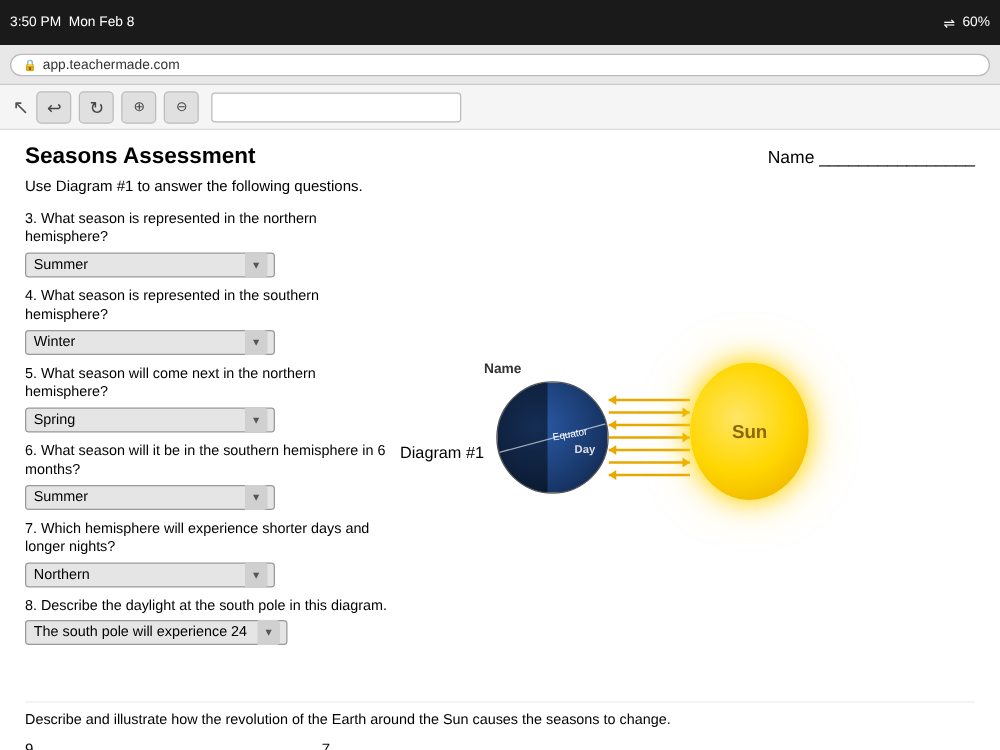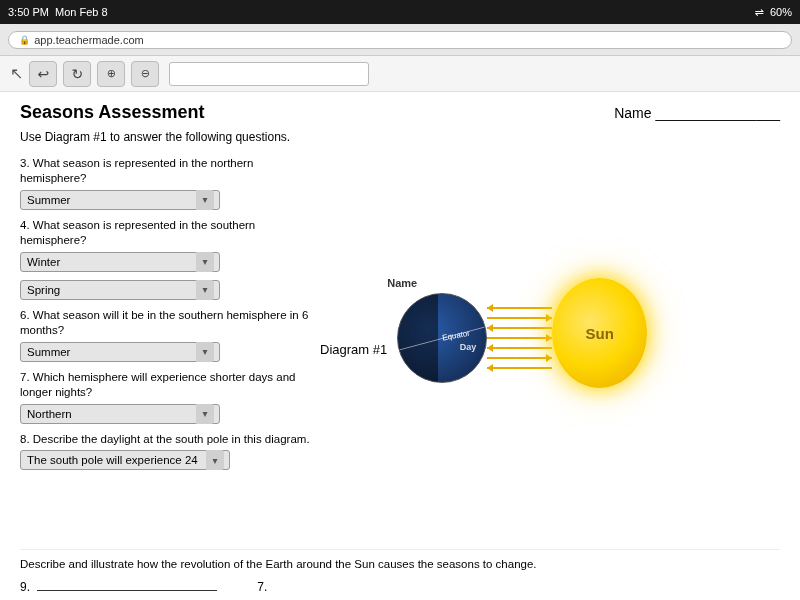--- a/index.html
+++ b/index.html
@@ -10,21 +10,21 @@
       height: 600px;
       overflow: hidden;
       position: relative;
     }
 
     
     .status-bar {
       background: #1a1a1a;
       color: white;
       font-size: 11px;
-      height: 24px;
+      height: 36px;
       display: flex;
       align-items: center;
       justify-content: space-between;
       padding: 0 8px;
     }
     .status-bar-left { display: flex; gap: 6px; align-items: center; }
     .status-bar-right { display: flex; gap: 6px; align-items: center; }
 
     
     .browser-bar {
@@ -424,20 +424,23 @@
             <option>Summer</option>
             <option selected="">Winter</option>
             <option>Spring</option>
             <option>Fall</option>
           </select>
           <div class="select-arrow">▾</div>
         </div>
       </div>
 
       <div class="question-item">
+        <div class="question-text">
+          5. What season will come next in the northern hemisphere?
+        </div>
         <div class="select-wrapper">
           <select>
             <option>Summer</option>
             <option>Winter</option>
             <option selected="">Spring</option>
             <option>Fall</option>
           </select>
           <div class="select-arrow">▾</div>
         </div>
       </div>

